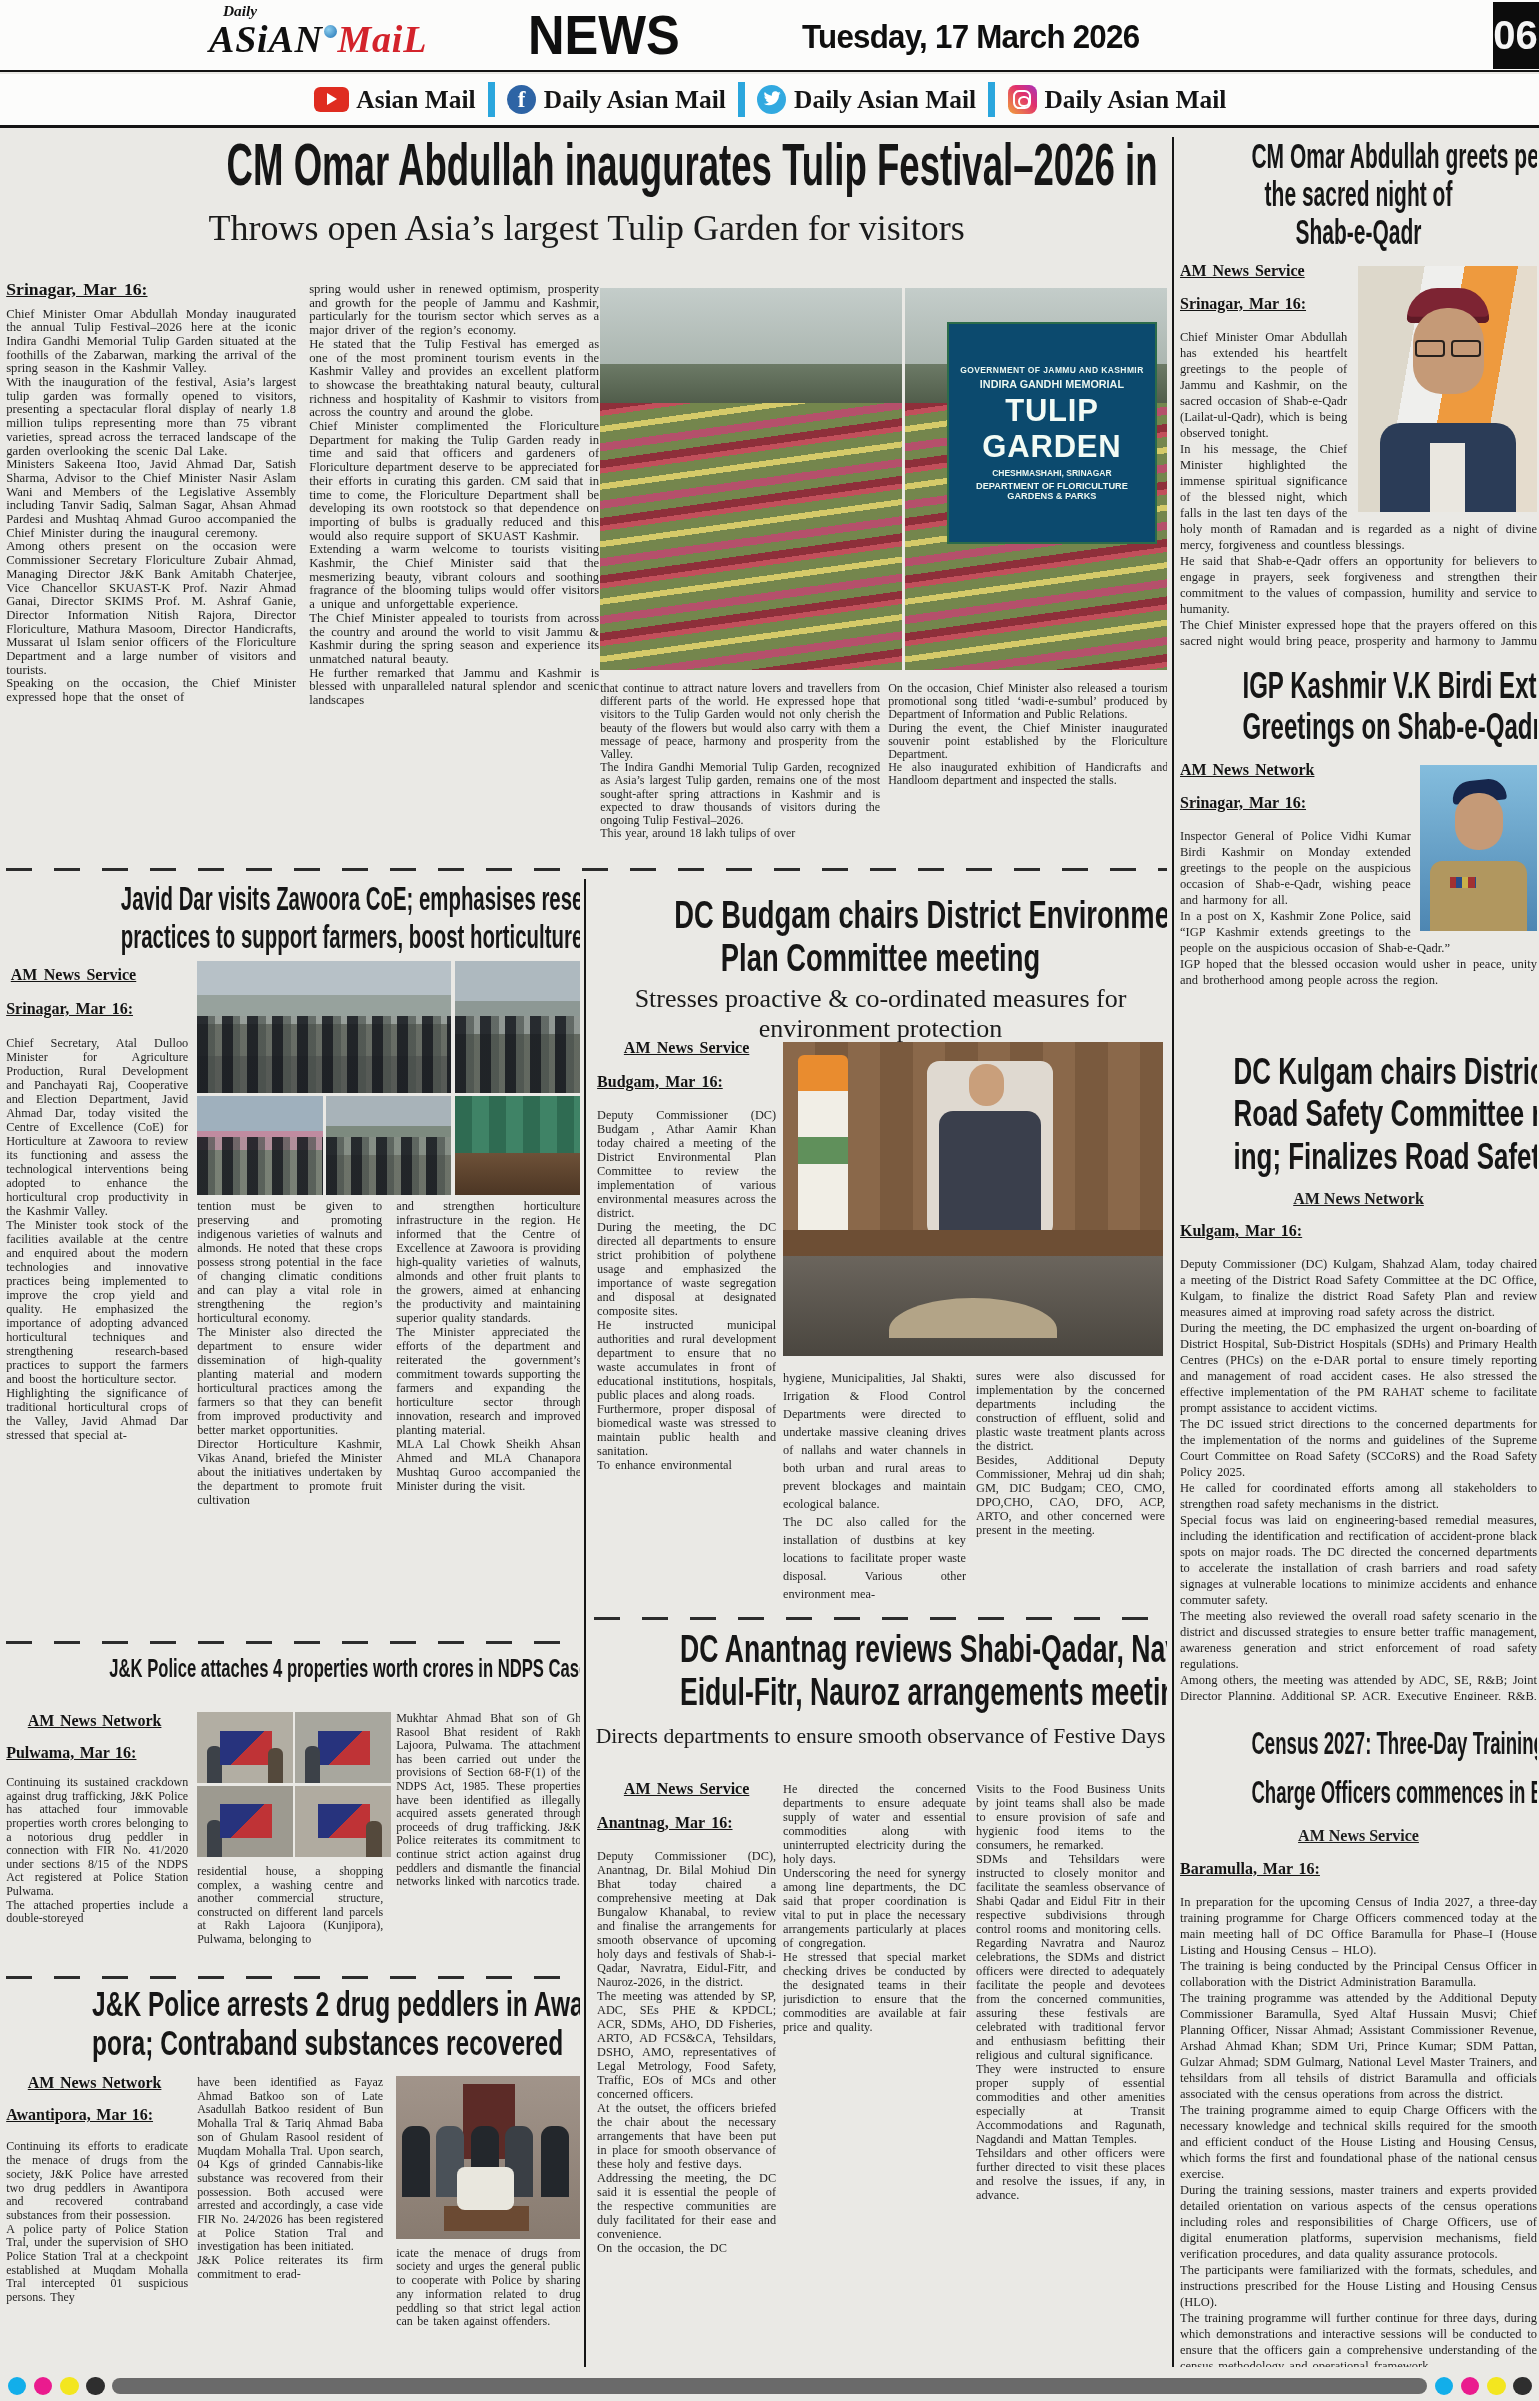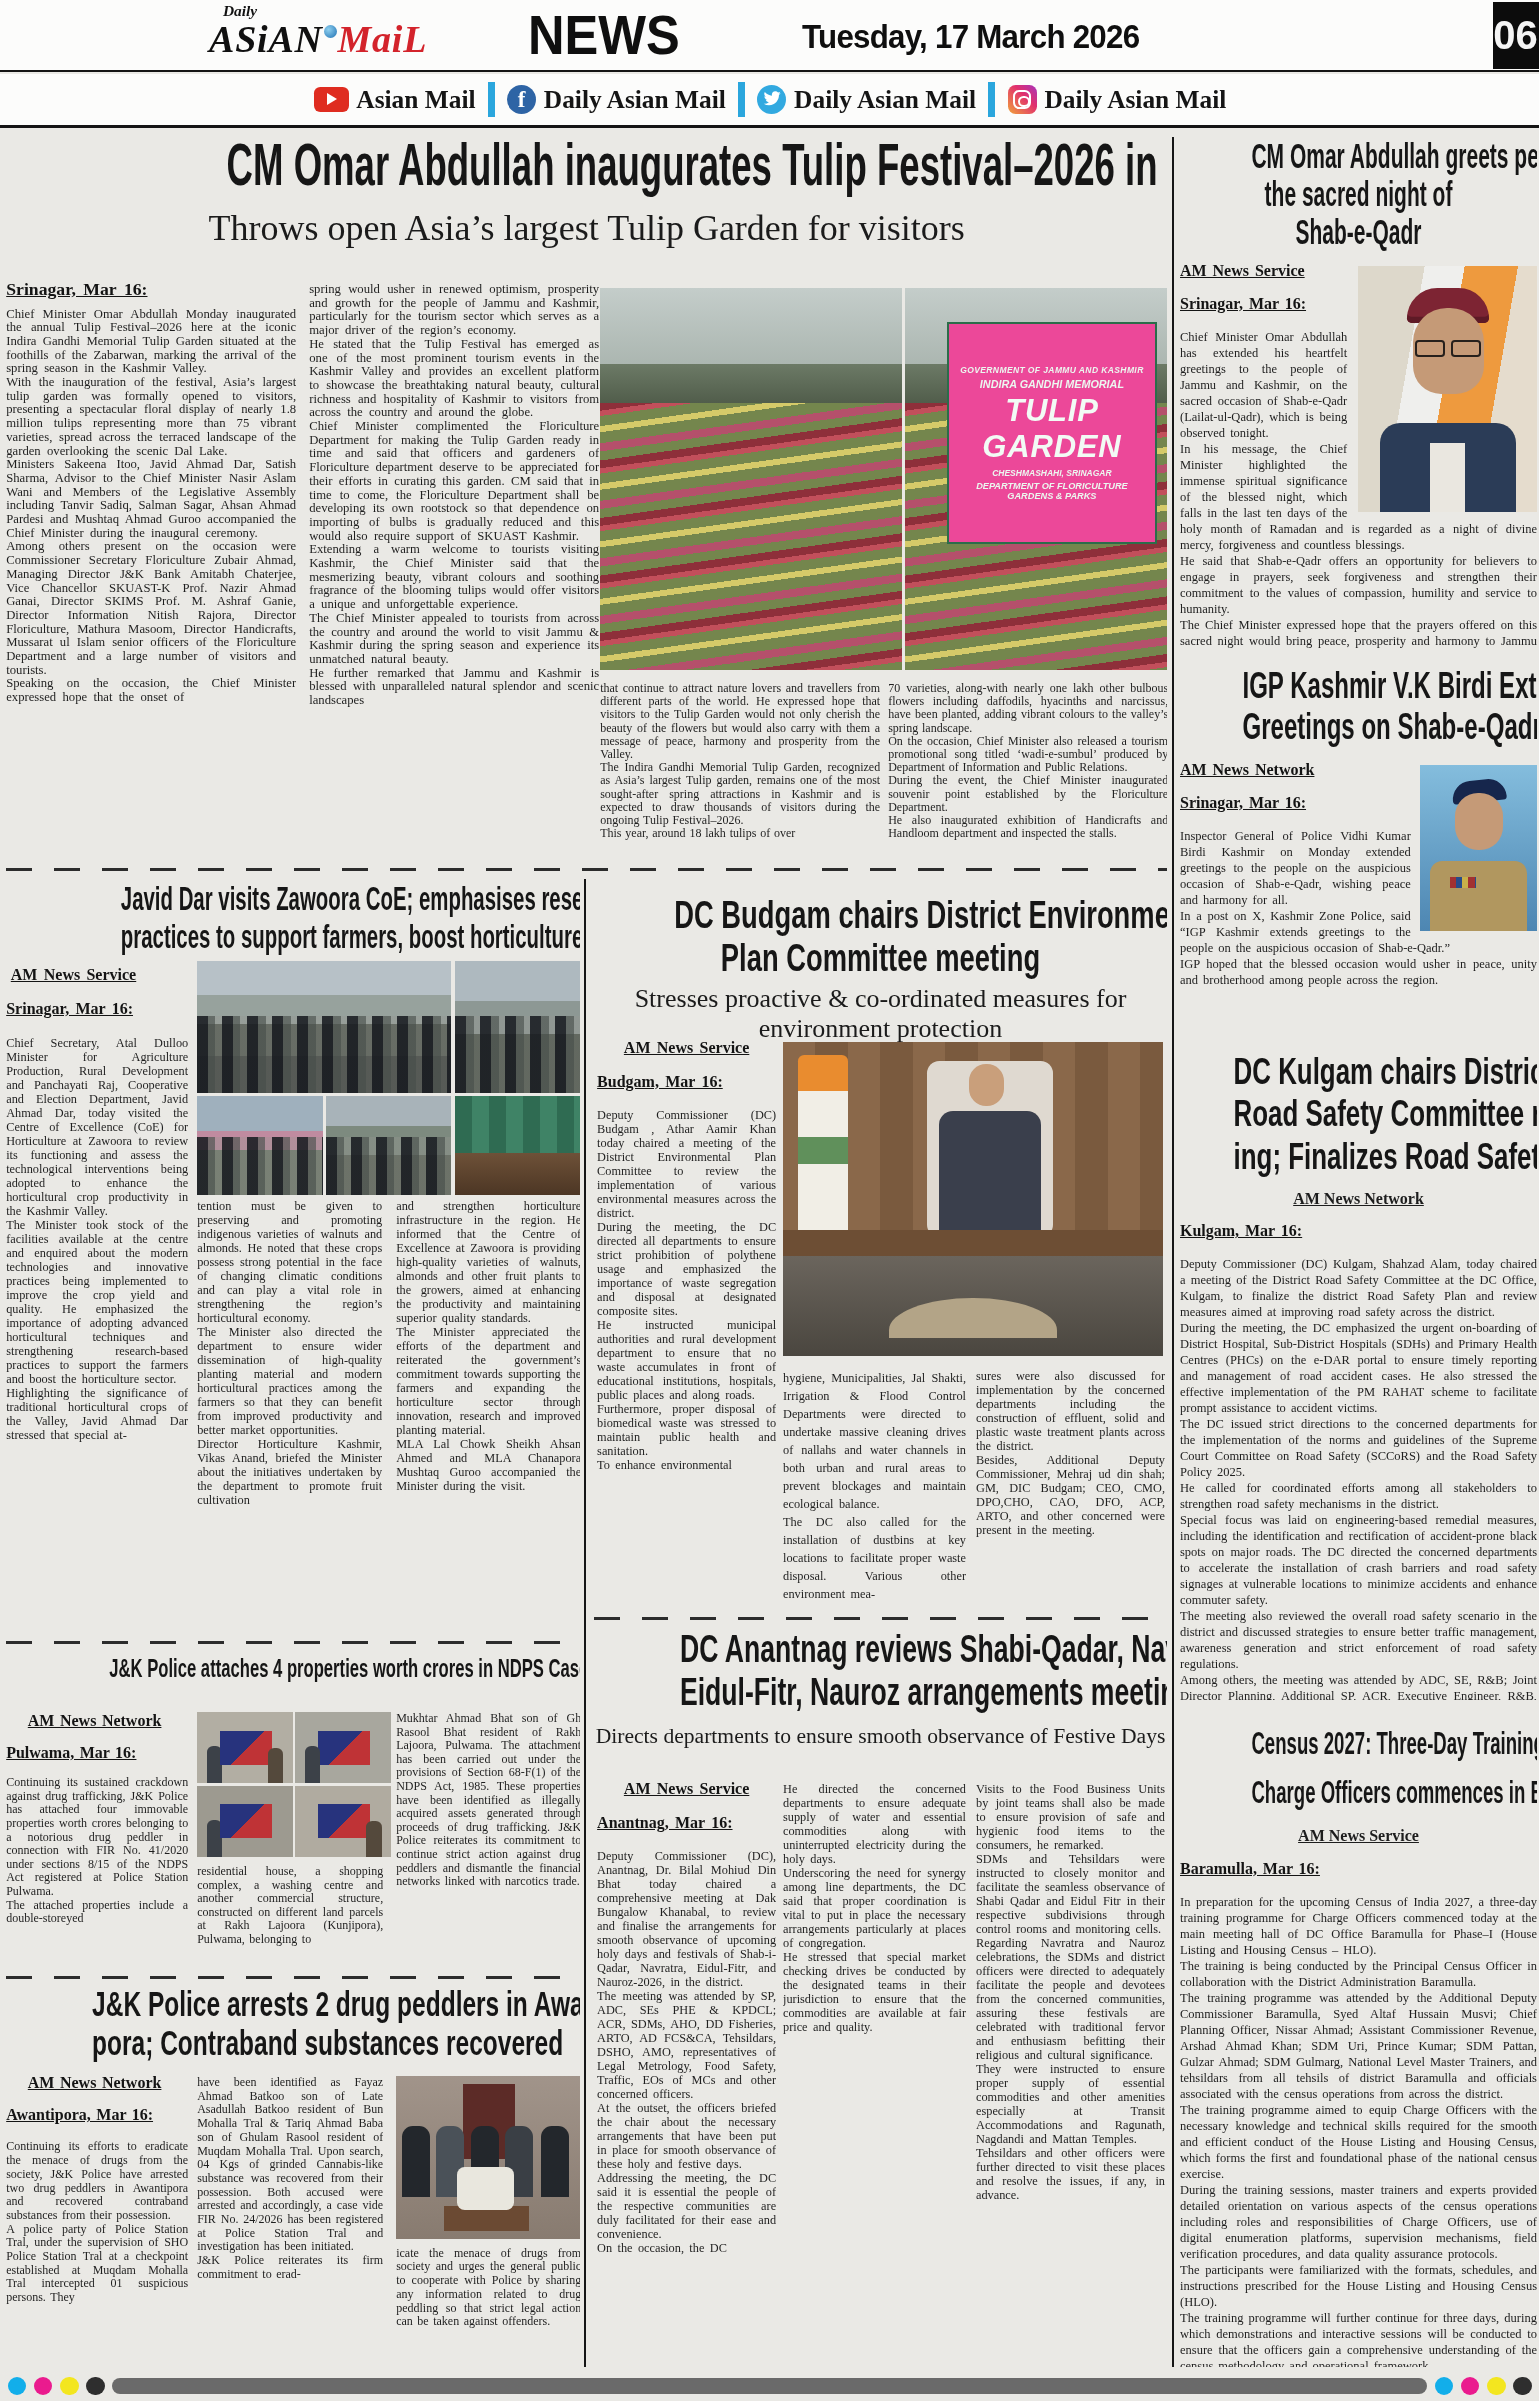--- a/index.html
+++ b/index.html
@@ -52,23 +52,23 @@
   .t-c3 { left:594px; } .t-c4 { left:882px; }
 
   .t-photos { position:absolute; left:594px; top:151px; width:567px; height:382px; display:flex; gap:3.1px; }
   .photo { position:relative; overflow:hidden; background:#9aa39c; }
   .ph-t1 { width:302px; height:100%; }
   .ph-t2 { width:262px; height:100%; }
   .t-sky { position:absolute; top:0; left:0; width:100%; height:22%; background:linear-gradient(#c4cdca,#a9b4ae); }
   .t-trees { position:absolute; top:20%; left:0; width:100%; height:11%; background:linear-gradient(#6c7a66,#4f5b49); }
   .t-field { position:absolute; top:30%; left:0; width:100%; height:70%;
     background:repeating-linear-gradient(172deg,#8e2f3a 0 7.7px,#c24f5b 7.7px 13px,#74864d 13px 23px,#d5ca69 23px 29px,#74864d 29px 40px,#b5506b 40px 48px,#74864d 48px 57px); }
-  .t-sign { position:absolute; top:9%; left:16%; width:80%; height:58%; background:#ec4899; border:2.3px solid #2c6c4a;
+  .t-sign { position:absolute; top:9%; left:16%; width:80%; height:58%; background:#0c4a6e; border:2.3px solid #2c6c4a;
     display:flex; flex-direction:column; align-items:center; justify-content:center; gap:3.1px;
-    color:#ecf7f0; text-align:center; font-family:"Liberation Sans",sans-serif; padding:4.6px;font-style:italic; }
+    color:#ecf7f0; text-align:center; font-family:"Liberation Sans",sans-serif; padding:4.6px; }
   .t-sign .s1 { font-size:8.5px; font-weight:700; letter-spacing:0.4px; }
   .t-sign .s2 { font-size:10.8px; font-weight:700; }
   .t-sign .s3 { font-size:31px; font-weight:800; letter-spacing:0.8px; color:#f2fbf5; }
   .t-sign .s4 { font-size:8.5px; font-weight:700; }
   .t-sign .s5 { font-size:9.2px; font-weight:700; }
 
   
   .dash { position:absolute; height:3.1px; background:repeating-linear-gradient(90deg,#2c2c2c 0 26px,transparent 26px 48px); }
   .d1 { top:868px; left:6.2px;   width:1161px; }
   .d2 { top:1617px; left:594px; width:573px; }
@@ -291,21 +291,20 @@
           <span class="s5">DEPARTMENT OF FLORICULTURE GARDENS &amp; PARKS</span>
         </div>
       </div>
     </div>
     <div class="t-sub t-c3 bodycol">
         <p class="para">that continue to attract nature lovers and travellers from different parts of the world. He expressed hope that visitors to the Tulip Garden would not only cherish the beauty of the flowers but would also carry with them a message of peace, harmony and prosperity from the Valley.</p>
         <p class="para">The Indira Gandhi Memorial Tulip Garden, recognized as Asia’s largest Tulip garden, remains one of the most sought-after spring attractions in Kashmir and is expected to draw thousands of visitors during the ongoing Tulip Festival–2026.</p>
         <p class="para">This year, around 18 lakh tulips of over</p>
       </div>
     <div class="t-sub t-c4 bodycol">
-        <p class="para">70 varieties, along-with nearly one lakh other bulbous flowers including daffodils, hyacinths and narcissus, have been planted, adding vibrant colours to the valley’s spring landscape.</p>
         <p class="para">On the occasion, Chief Minister also released a tourism promotional song titled ‘wadi-e-sumbul’ produced by Department of Information and Public Relations.</p>
         <p class="para">During the event, the Chief Minister inaugurated souvenir point established by the Floriculture Department.</p>
         <p class="para">He also inaugurated exhibition of Handicrafts and Handloom department and inspected the stalls.</p>
       </div>
   </section>
 
   <section class="sidebar">
     <div class="sb-art sb1">
       <div class="hl">
           <p class="para">CM Omar Abdullah greets people on</p>

